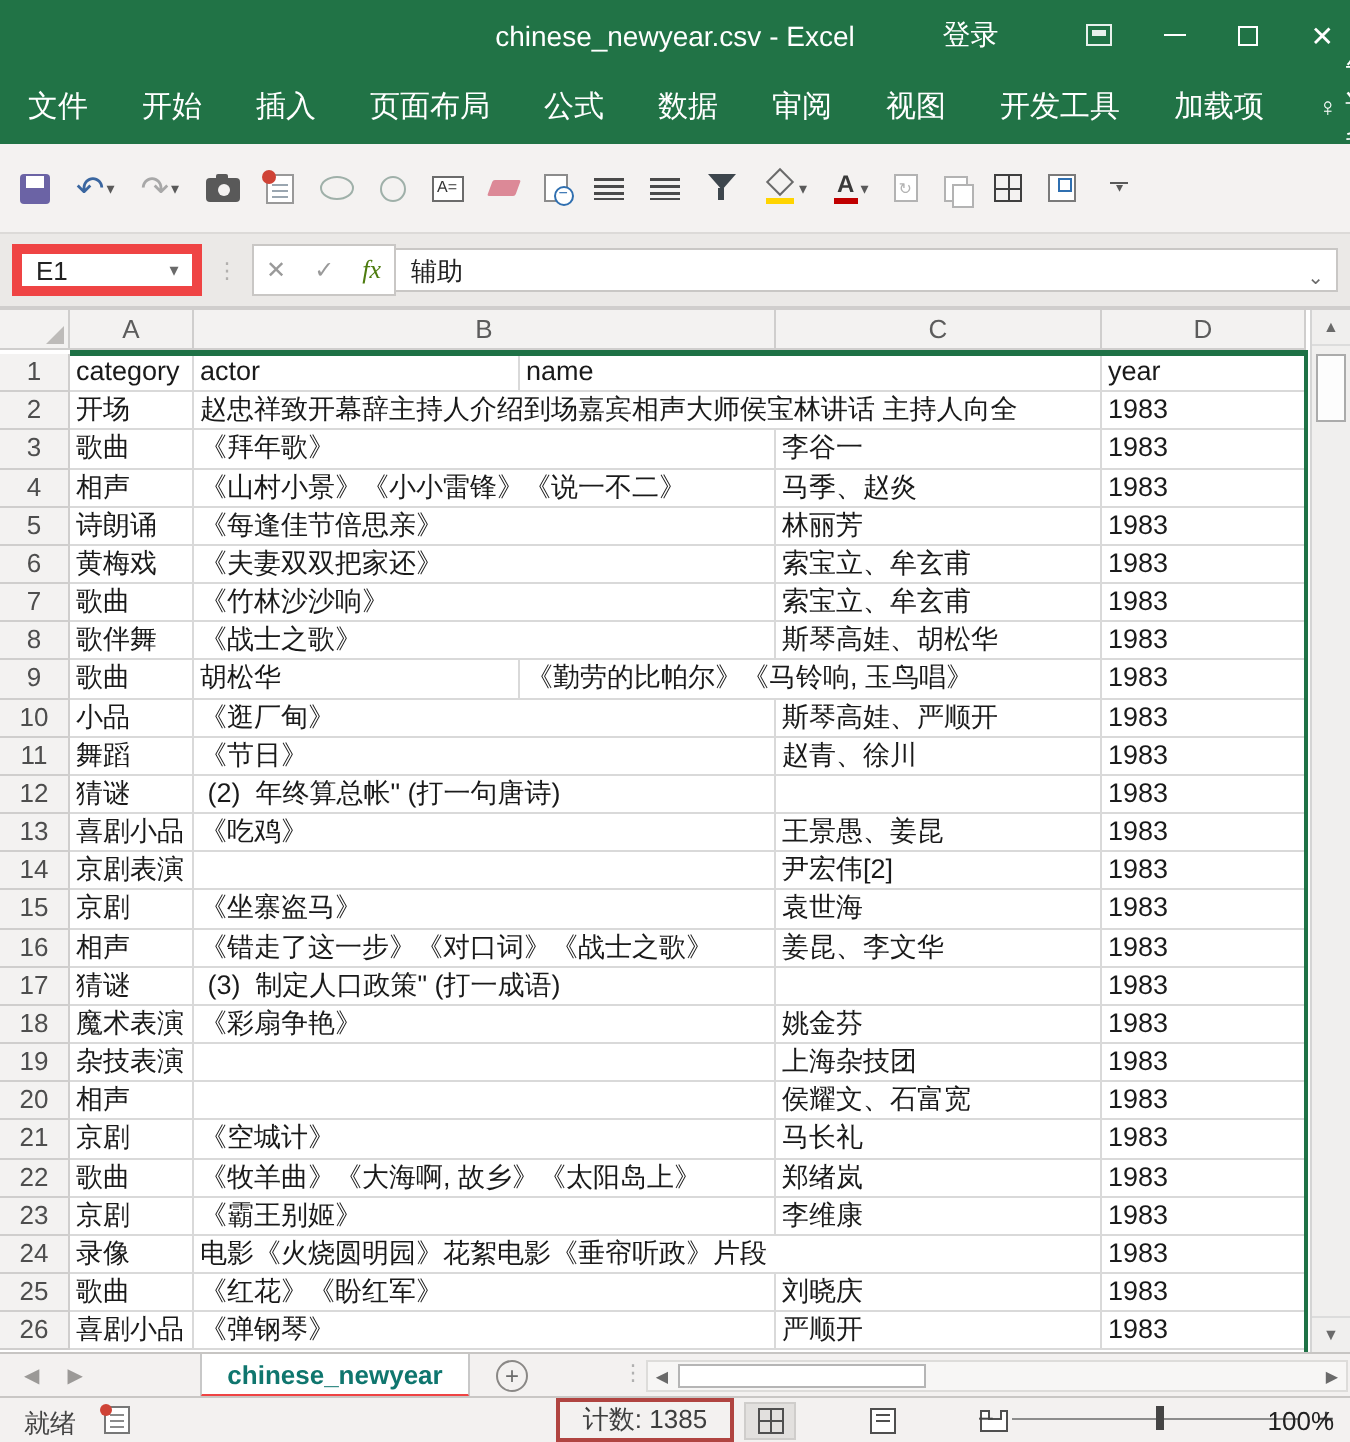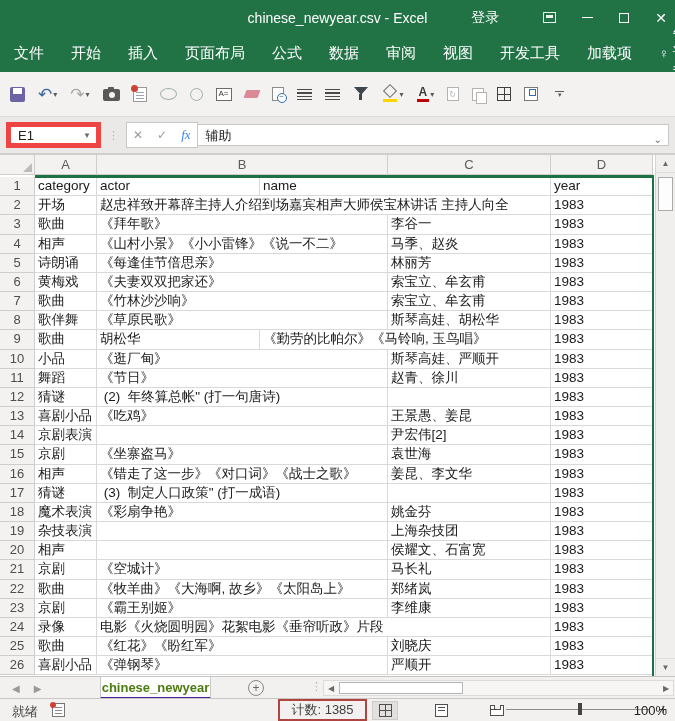--- a/index.html
+++ b/index.html
@@ -77,21 +77,21 @@
 
   
   .fbar{position:absolute;left:0;top:117px;width:675px;height:38px;background:#ebe9e7;border-bottom:2px solid #d0cecd;
         display:flex;align-items:center;padding:0 6px;}
   .namebox{width:95px;height:26px;background:#fff;border:5px solid #ef4444;display:flex;align-items:center;font-size:13px;color:#222;}
   .namebox .nb-text{flex:1;padding-left:7px;}
   .nb-dd{width:18px;text-align:center;color:#6a6a6a;font-size:9px;}
   .fbar-dots{color:#b2b0ae;font-size:11px;margin:0 7px;letter-spacing:0;}
   .fxgroup{height:26px;background:#fff;border:1px solid #c9c7c5;display:flex;align-items:center;padding:0 6px;gap:14px;}
   .fxbtn{color:#9a9a9a;font-size:12px;}
-  .fxfx{color:#3b82f6;font-style:italic;font-family:"Liberation Serif","DejaVu Serif",serif;font-size:13px;}
+  .fxfx{color:#4d7c0f;font-style:italic;font-family:"Liberation Serif","DejaVu Serif",serif;font-size:13px;}
   .finput{flex:1;height:22px;background:#fff;border:1px solid #c9c7c5;border-left:none;display:flex;align-items:flex-end;
           font-size:13px;color:#222;padding-left:8px;}
   .finput .chev{margin-left:auto;margin-right:6px;color:#6a6a6a;font-size:10px;}
 
   
   .gridwrap{position:absolute;left:0;top:155px;width:675px;height:521px;background:#fff;overflow:hidden;}
   .vscroll{position:absolute;right:0;top:0;bottom:0;width:20px;background:#f0efee;border-left:1px solid #d4d4d4;}
   .vscroll .up,.vscroll .dn{position:absolute;left:0;width:19px;height:18px;display:flex;align-items:center;justify-content:center;
       color:#6a6a6a;font-size:8px;background:#f0efee;}
   .vscroll .up{top:0;border-bottom:1px solid #dcdcdc;}
@@ -113,23 +113,23 @@
          border-right:1px solid #cfcecd;border-bottom:1px solid #cfcecd;}
   .c-a{width:62px;}
   .c-b{width:291px;}
   .c-c{width:163px;}
   .c-d{width:102px;border-right:none;}
   .c-span{width:454px;}
 
   
   .sheetbar{position:absolute;left:0;top:676px;width:675px;height:22px;background:#f3f1f0;border-top:1px solid #c7c5c3;}
   .nav{position:absolute;top:0;height:22px;display:flex;align-items:center;color:#9b9997;font-size:10px;gap:14px;left:12px;}
-  .sheettab{position:absolute;left:100px;top:0;width:111px;height:22px;background:#fff;border:1px solid #c8c8c8;border-top:none;
-            border-bottom:2px solid #4c1d95;display:flex;align-items:center;justify-content:center;
-            color:#4d7c0f;font-weight:bold;font-size:13px;}
+  .sheettab{position:absolute;left:100px;top:0;width:135px;height:22px;background:#fff;border:1px solid #c8c8c8;border-top:none;
+            border-bottom:2px solid #ef4444;display:flex;align-items:center;justify-content:center;
+            color:#0f766e;font-weight:bold;font-size:13px;}
   .addsheet{position:absolute;left:248px;top:3px;width:16px;height:16px;border:1px solid #8a8886;border-radius:50%;
             color:#6a6a6a;font-size:12px;line-height:14px;text-align:center;}
   .sb-dots{position:absolute;left:311px;top:3px;color:#b0b0b0;font-size:11px;}
   .hscroll{position:absolute;left:323px;right:1px;top:3px;height:16px;background:#f7f6f5;border:1px solid #dddcda;}
   .hscroll .la,.hscroll .ra{position:absolute;top:0;bottom:0;width:14px;display:flex;align-items:center;justify-content:center;
       color:#6a6a6a;font-size:8px;}
   .hscroll .la{left:0;}
   .hscroll .ra{right:0;}
   .hscroll .hthumb{position:absolute;left:15px;top:1px;height:12px;width:124px;background:#fff;border:1px solid #b5b5b5;}
 
@@ -338,21 +338,21 @@
         <div class="grid-row">
           <div class="cell c-num">7</div>
           <div class="cell c-a">歌曲</div>
           <div class="cell c-b">《竹林沙沙响》</div>
           <div class="cell c-c">索宝立、牟玄甫</div>
           <div class="cell c-d">1983</div>
         </div>
         <div class="grid-row">
           <div class="cell c-num">8</div>
           <div class="cell c-a">歌伴舞</div>
-          <div class="cell c-b">《草原民歌》</div>
+          <div class="cell c-b">《战士之歌》</div>
           <div class="cell c-c">斯琴高娃、胡松华</div>
           <div class="cell c-d">1983</div>
         </div>
         <div class="grid-row">
           <div class="cell c-num">9</div>
           <div class="cell c-a">歌曲</div>
           <div class="cell c-c">胡松华</div>
           <div class="cell c-b">《勤劳的比帕尔》《马铃响, 玉鸟唱》</div>
           <div class="cell c-d">1983</div>
         </div>

